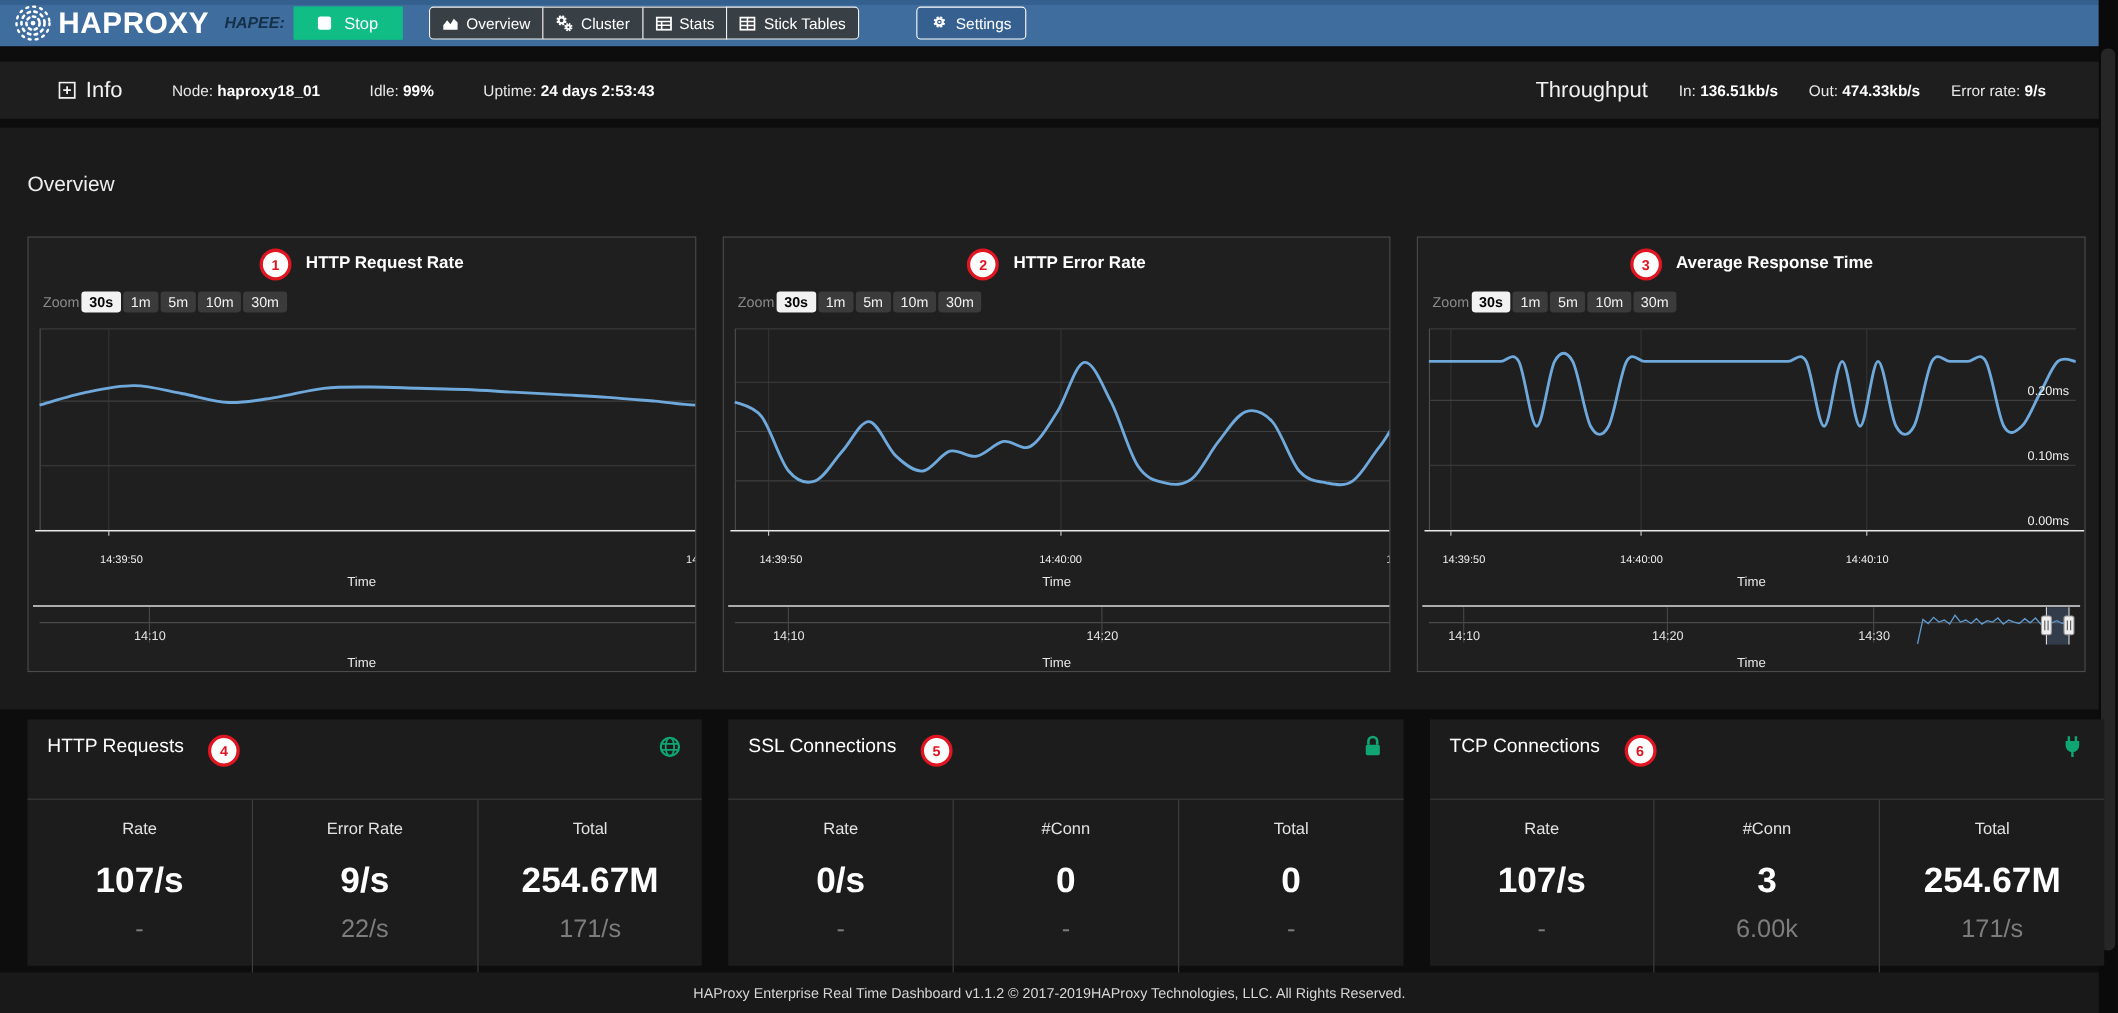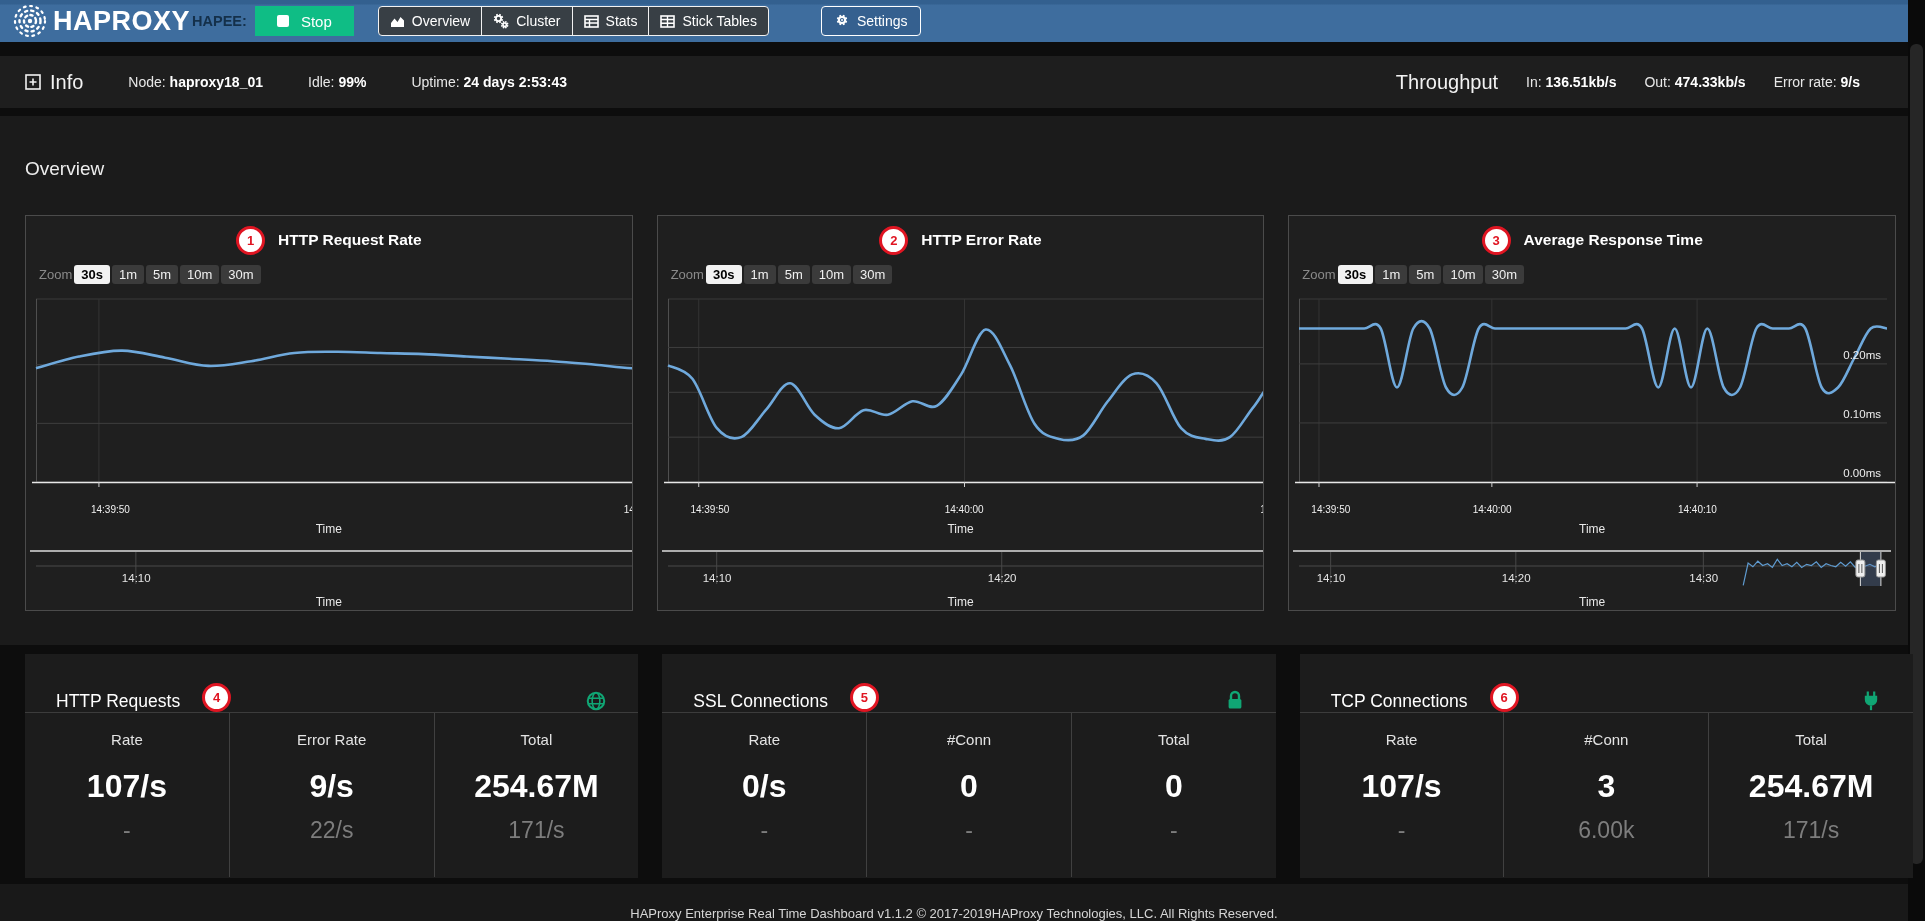--- a/index.html
+++ b/index.html
@@ -3,40 +3,40 @@
 <meta charset="utf-8">
 <style>
   * { margin:0; padding:0; box-sizing:border-box; }
   html,body { width:1925px; height:921px; background:#0d0d0d; font-family:"Liberation Sans", sans-serif; overflow:hidden; position:relative; }
 
   
   .navbar { position:absolute; top:0; left:0; width:1908px; height:42px;
     background:linear-gradient(#33608f 0px,#33608f 4px,#3e6d9e 5px); display:flex; align-items:center; }
   .brand { display:flex; align-items:center; margin-left:13px; gap:6px; }
   .brand-text { color:#fff; font-size:27px; font-weight:bold; letter-spacing:.5px; }
-  .hapee { margin-left:2px; color:#14304a; font-weight:bold; font-size:14.5px; }
+  .hapee { margin-left:14px; color:#14304a; font-weight:bold; font-size:14.5px;font-style:italic; }
   .url-group { margin-left:5px; width:982px; height:30px; display:flex; border:1px solid #c9d6e2; border-radius:4px; overflow:hidden; }
   .lock-box { width:31px; background:#1fbe8c; display:flex; align-items:center; justify-content:center; }
   .url-input { flex:1; background:#46729e; border:none; outline:none; color:#b9e0f0; font-size:15px; padding-left:12px; font-family:"Liberation Sans",sans-serif; }
   .stop-btn { margin-left:8px; width:99px; height:30px; background:#0fbd85; border:1px solid #0fbd85; border-radius:0;
     color:#fff; font-size:15px; display:flex; align-items:center; justify-content:center; gap:12px; cursor:pointer; }
   .stop-square { width:12px; height:12px; background:#fff; border-radius:2px; }
   .nav-group { margin-left:24px; display:flex; }
   .nav-btn { height:30px; background:#383f45; border:1px solid #f2f2f2; color:#fff; font-size:14px;
     display:flex; align-items:center; gap:7px; padding:0 11px; margin-left:-1px; cursor:pointer; }
   .nav-btn:first-child { border-radius:4px 0 0 4px; margin-left:0; }
   .nav-btn:last-child { border-radius:0 4px 4px 0; }
   .settings-btn { margin-left:52px; height:30px; padding:0 12px; background:#35608f; border:1px solid #fff; border-radius:4px;
     color:#fff; font-size:14px; display:flex; align-items:center; gap:7px; cursor:pointer; }
   .scroll-strip { position:absolute; top:0; right:0; width:17px; height:921px; background:#0a0a0a; }
   .scroll-thumb { position:absolute; top:44px; left:2px; width:13px; height:820px; background:#262626; border-radius:6px; }
 
   
   .infobar { position:absolute; top:56px; left:0; width:1908px; height:52px; background:#1e1e1e;
-    display:flex; align-items:center; color:#fff; }
+    display:flex; align-items:center; color:#fff;padding-left:28px; }
   .info-title { margin-left:25px; font-size:20px; display:flex; align-items:center; gap:9px; color:#f2f2f2; }
   .kv { font-size:14px; color:#e8e8e8; margin-left:45px; }
   .kv b { color:#fff; }
   .throughput { margin-left:auto; font-size:20px; color:#f2f2f2; }
   .kv.right { margin-left:28px; }
   .infobar .pad-r { width:48px; flex:0 0 auto; }
 
   
   .main-section { position:absolute; top:116px; left:0; width:1908px; height:529px; background:#1b1b1b; }
   .overview-title { margin:42px 0 0 25px; font-size:19px; color:#ededed; }
@@ -52,33 +52,33 @@
   .zoom-btn.selected { background:#f2f2f2; color:#000; font-weight:bold; }
   .chart-main { margin-top:4px; height:212px; position:relative; }
   .xlabels { position:relative; height:15px; }
   .xlabels span { position:absolute; top:0; color:#f0f0f0; font-size:10px; white-space:nowrap; }
   .axis-title { text-align:center; color:#e8e8e8; font-size:12px; margin-top:3px; height:15px; }
   .navigator { margin-top:13px; height:42px; position:relative; }
 
   
   .cards-row { position:absolute; top:654px; left:25px; right:12px; display:flex; gap:24px; }
   .card { flex:1; height:224px; background:#1c1c1c; }
-  .card-header { height:59px; border-bottom:1px solid #3c3c3c; display:flex; align-items:flex-end; padding:0 31px; gap:22px; }
+  .card-header { height:59px; border-bottom:1px solid #3c3c3c; display:flex; align-items:flex-start; padding:0 18px; gap:22px;margin-top:14px; }
   .card-title { color:#fff; font-size:17.5px; }
   .card-icon { margin-left:auto; }
   .card-stats { display:flex; height:164px; }
   .stat-col { flex:1; text-align:center; padding-top:18px; }
   .stat-col + .stat-col { border-left:1px solid #404040; }
   .stat-label { color:#e3e3e3; font-size:15px; }
   .stat-value { color:#fff; font-size:32px; font-weight:bold; margin-top:20px; }
   .stat-sub { color:#7d7d7d; font-size:23px; margin-top:12px; }
 
   
   .footer { position:absolute; top:884px; left:0; width:1908px; height:37px; background:#191919;
-    display:flex; align-items:flex-end; justify-content:center; color:#d6d6d6; font-size:13px; }
+    display:flex; align-items:center; justify-content:center; color:#d6d6d6; font-size:13px; }
 </style>
 </head>
 <body>
 
 <div class="navbar">
   <div class="brand">
     <svg width="34" height="34" viewBox="0 0 34 34">
       <g fill="none" stroke="#fff" stroke-linecap="round">
         <circle cx="17" cy="17" r="2.2" fill="#fff" stroke="none"></circle>
         <circle cx="17" cy="17" r="6" stroke-width="2.4" stroke-dasharray="2.2 3.4"></circle>

